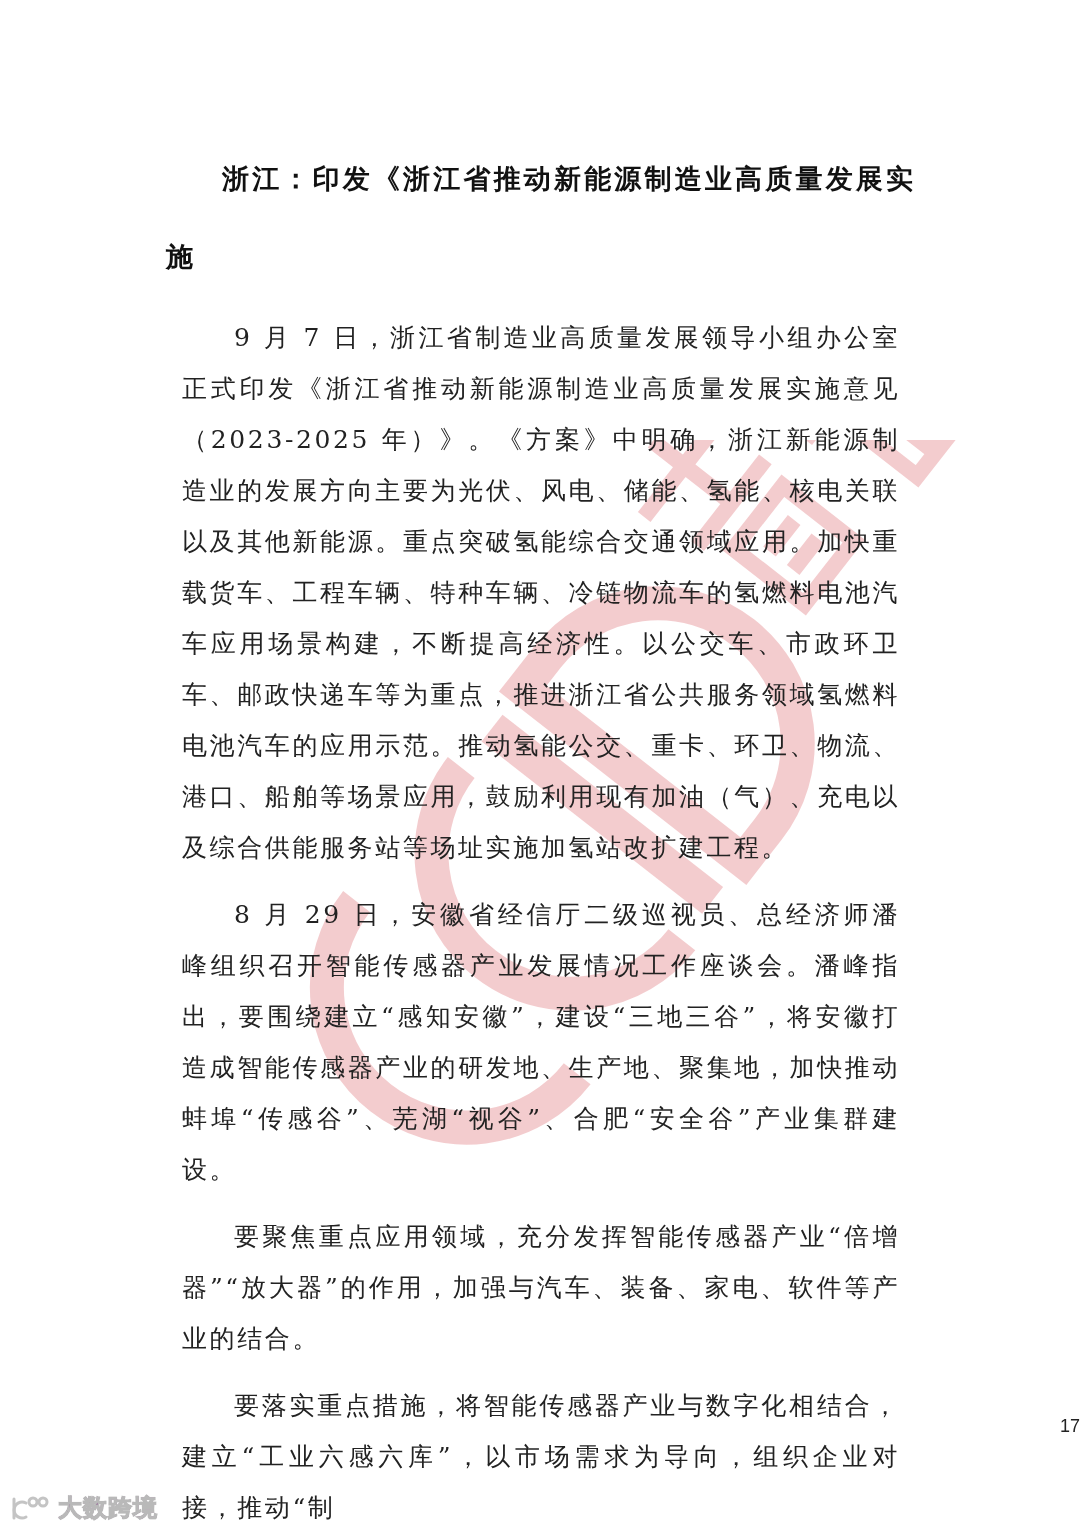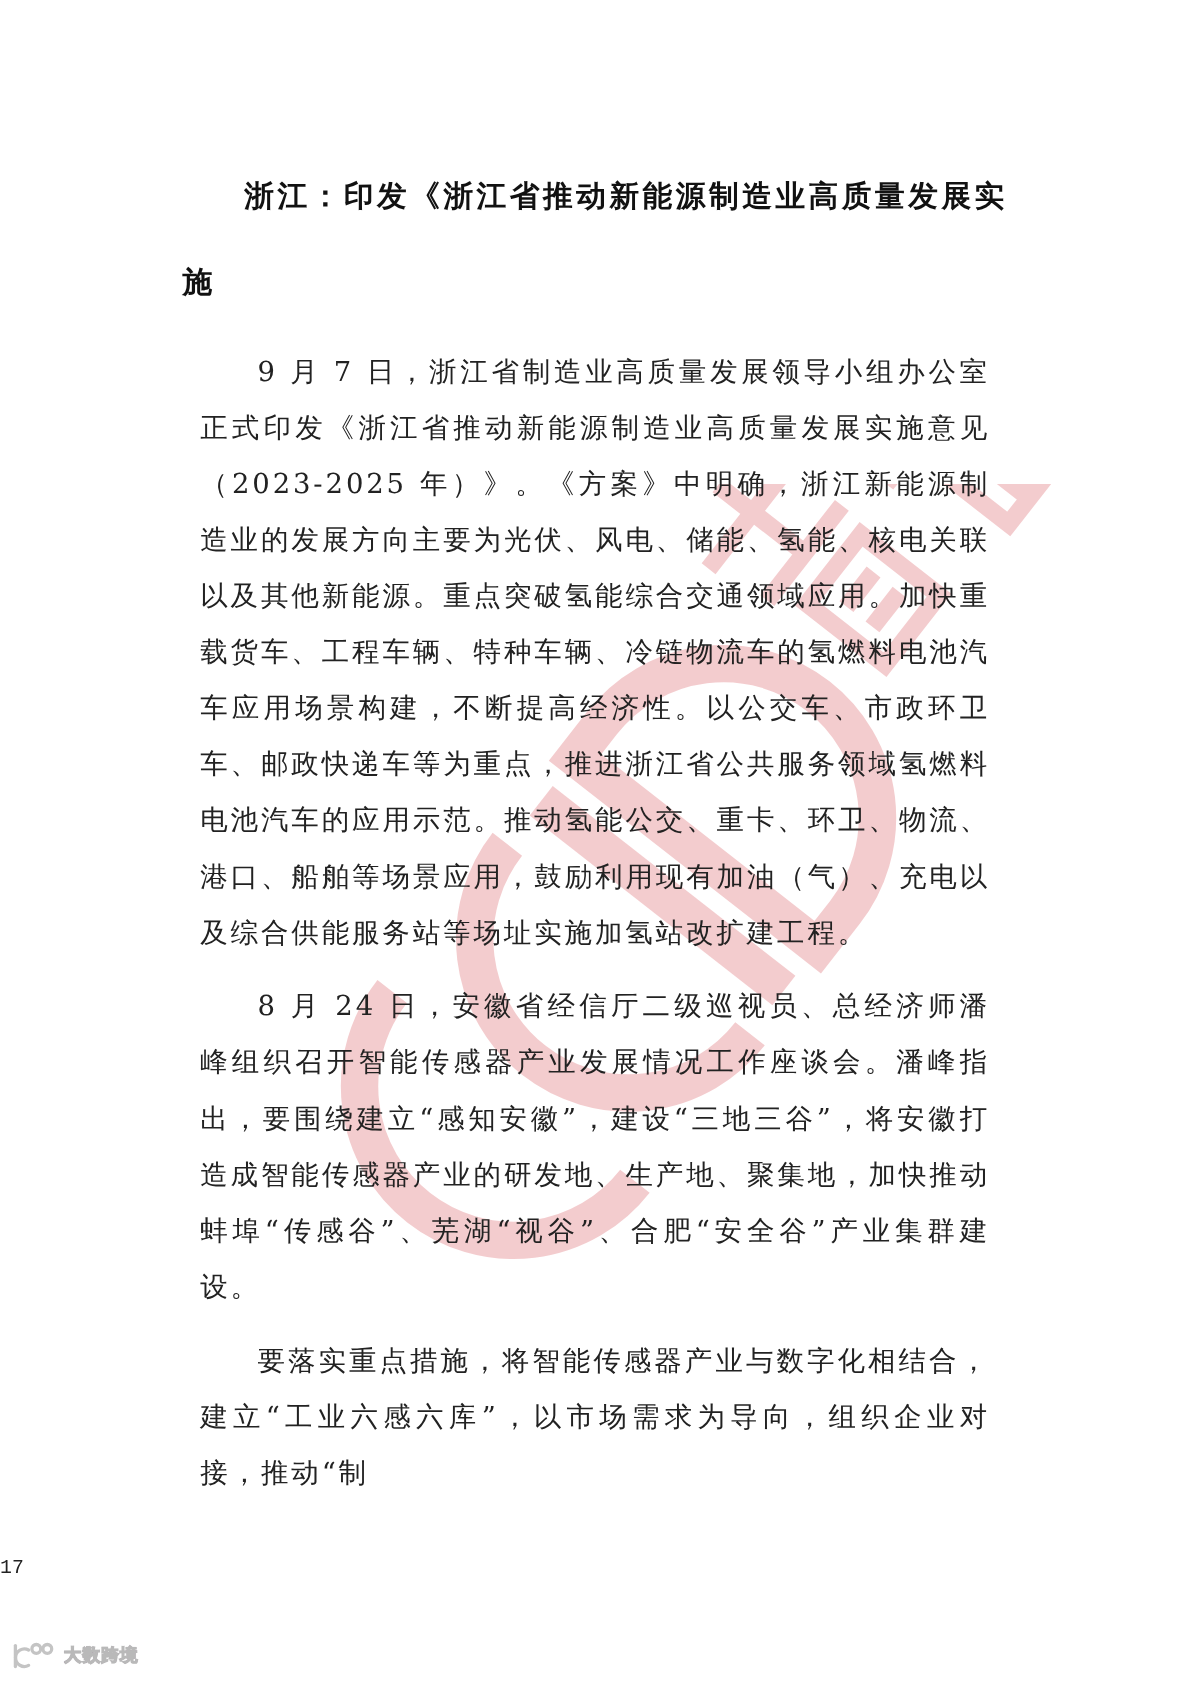--- a/index.html
+++ b/index.html
@@ -69,42 +69,42 @@
       height: 780px;
       z-index: 1;
       pointer-events: none;
     }
     .watermark svg { width: 100%; height: 100%; }
     .page-number {
       position: absolute;
       left: 0;
       width: 1080px;
       top: 1416px;
-      text-align: left;
-      font-family: Liberation Mono, monospace;
+      text-align: right;
+      font-family: Liberation Sans, sans-serif;
       font-size: 18px;
       color: #222;
       z-index: 2;
     }
     .corner-logo {
       position: absolute;
       left: 10px;
       top: 1492px;
       display: flex;
       align-items: center;
       gap: 6px;
       z-index: 3;
     }
     .corner-logo .logo-mark {
       width: 42px;
       height: 26px;
     }
     .corner-logo .logo-text {
       font-family: "DejaVu Sans", "Liberation Sans", sans-serif;
-      font-size: 16px;
+      font-size: 24px;
       font-weight: bold;
       color: #701a75;
       -webkit-text-stroke: 1px #b9b9b9;
       letter-spacing: 1px;
       text-shadow: 0 0 1px #999;
     }
   </style>
 </head>
 <body>
 
@@ -131,21 +131,22 @@
   </div>
 
   <div class="content">
 
     <section>
       <h2 class="heading heading-1">浙江：印发《浙江省推动新能源制造业高质量发展实施</h2>
       <p class="para">9 月 7 日，浙江省制造业高质量发展领导小组办公室正式印发《浙江省推动新能源制造业高质量发展实施意见（2023-2025 年）》。《方案》中明确，浙江新能源制造业的发展方向主要为光伏、风电、储能、氢能、核电关联以及其他新能源。重点突破氢能综合交通领域应用。加快重载货车、工程车辆、特种车辆、冷链物流车的氢燃料电池汽车应用场景构建，不断提高经济性。以公交车、市政环卫车、邮政快递车等为重点，推进浙江省公共服务领域氢燃料电池汽车的应用示范。推动氢能公交、重卡、环卫、物流、港口、船舶等场景应用，鼓励利用现有加油（气）、充电以及综合供能服务站等场址实施加氢站改扩建工程。</p>
     </section>
 
     <section>
-      <p class="para">8 月 24 日，安徽省经信厅二级巡视员、总经济师潘峰组织召开智能传感器产业发展情况工作座谈会。潘峰指出，要围绕建立“感知安徽”，建设“三地三谷”，将安徽打造成智能传感器产业的研发地、生产地、聚集地，加快推动蚌埠“传感谷”、芜湖“视谷”、合肥“安全谷”产业集群建设。</p>
+      <p class="para">8 月 29 日，安徽省经信厅二级巡视员、总经济师潘峰组织召开智能传感器产业发展情况工作座谈会。潘峰指出，要围绕建立“感知安徽”，建设“三地三谷”，将安徽打造成智能传感器产业的研发地、生产地、聚集地，加快推动蚌埠“传感谷”、芜湖“视谷”、合肥“安全谷”产业集群建设。</p>
+      <p class="para">要聚焦重点应用领域，充分发挥智能传感器产业“倍增器”“放大器”的作用，加强与汽车、装备、家电、软件等产业的结合。</p>
       <p class="para">要落实重点措施，将智能传感器产业与数字化相结合，建立“工业六感六库”，以市场需求为导向，组织企业对接，推动“制</p>
     </section>
   </div>
 
   <div class="page-number">17</div>
 
   <div class="corner-logo">
     <svg class="logo-mark" viewBox="0 0 42 26" xmlns="http://www.w3.org/2000/svg">
       <g fill="none" stroke="#c4c4c4" stroke-width="3" stroke-linecap="round">
         <path d="M 4 4 L 4 23"></path>

